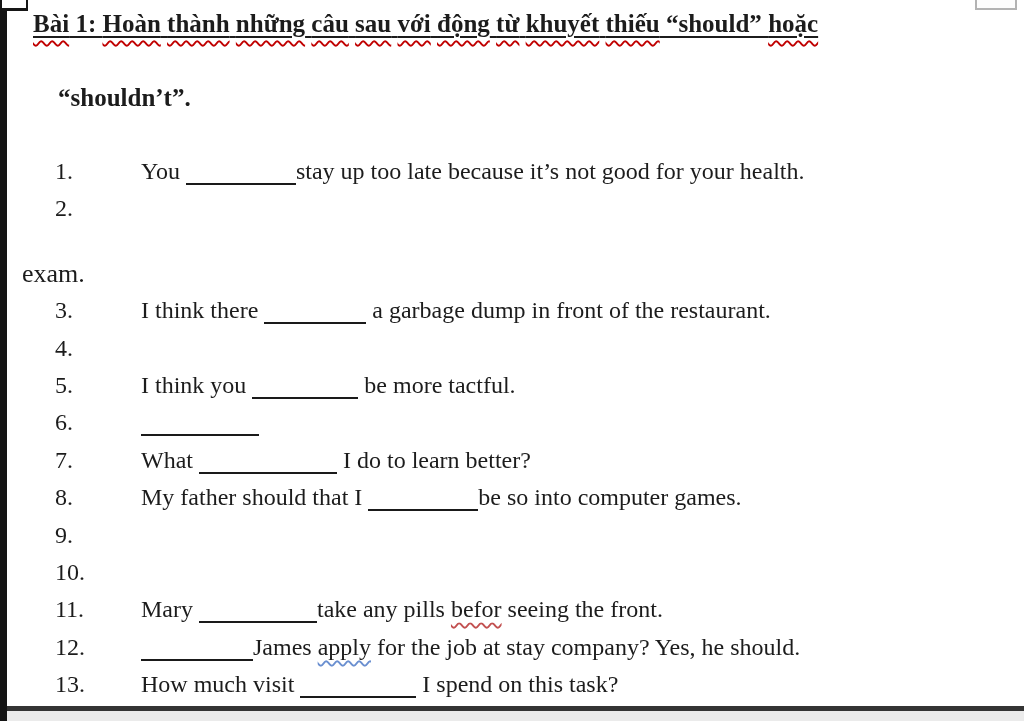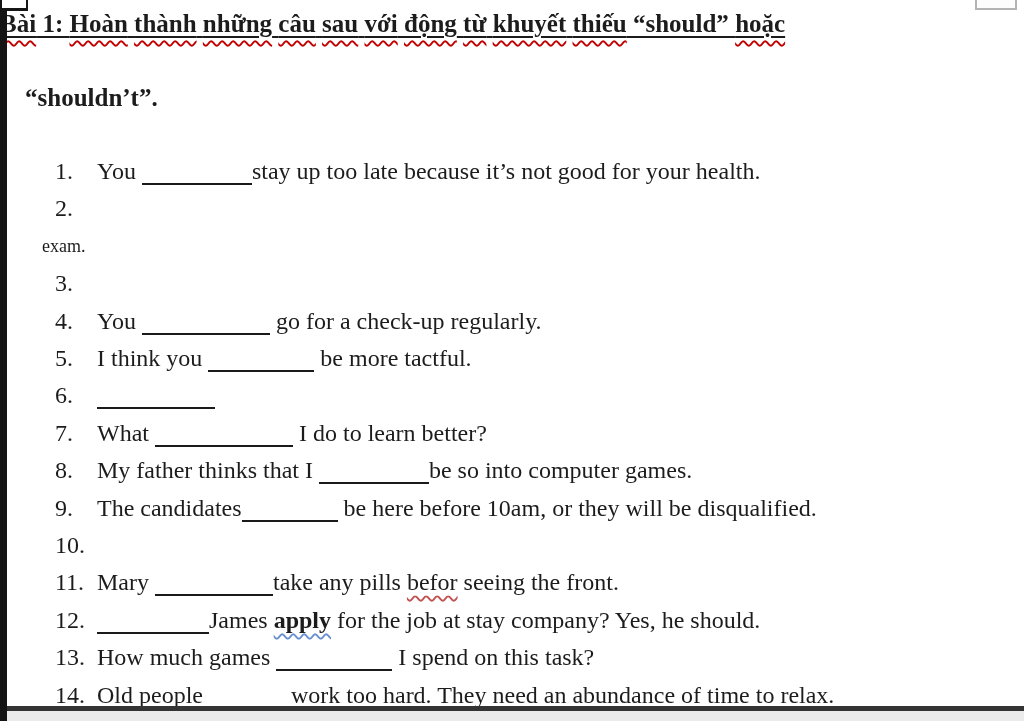--- a/index.html
+++ b/index.html
@@ -14,20 +14,21 @@
   
   .left-bar  { position:absolute; left:0; top:0; width:7px; height:721px; background:#141414; z-index:5; }
   .tl-notch  { position:absolute; left:2px; top:0; width:24px; height:8px; background:#ffffff; border-bottom:3px solid #161616; border-right:2px solid #161616; z-index:6; }
   .tr-frag   { position:absolute; left:975px; top:-8px; width:38px; height:14px; background:#fdfdfd; border:2px solid #b3b3b3; z-index:4; }
   .bottom-line  { position:absolute; left:0; top:706px; width:1024px; height:5px; background:#343434; z-index:3; }
   .bottom-strip { position:absolute; left:0; top:711px; width:1024px; height:10px; background:#ebebeb; z-index:2; }
 
   .content { position:absolute; left:0; top:0; width:1024px; padding-top:5px; }
 
   .title-line {
+    padding-left:33px;
     font-weight:bold;
     font-size:25px;
     line-height:37px;
     white-space:pre;
   }
   .title-line-1 {
     text-decoration-line: underline;
     text-decoration-thickness: 2px;
     text-underline-offset: 4px;
   }
@@ -44,37 +45,37 @@
     text-decoration-color:#c25050;
     text-decoration-thickness: 2px;
     text-underline-offset: 5px;
   }
   .w-blue {
     text-decoration-line: underline;
     text-decoration-style: wavy;
     text-decoration-color:#6a8fd0;
     text-decoration-thickness: 2px;
     text-underline-offset: 5px;
-    font-weight: bold;
   }
 
   .row {
     display:flex;
     padding-left:55px;
     font-size:24px;
     line-height:37.4px;
     white-space:pre;
   }
   .num { width:42px; flex:none; }
-  .body { white-space:pre; }
+  .body { white-space:pre;margin-left:44px; }
   .cont {
-    padding-left:42px;
-    font-size:18px;
+    padding-left:22px;
+    font-size:26px;
     line-height:37.4px;
     white-space:pre;
+    margin-top:27px;
   }
   .blank {
     display:inline-block;
     border-bottom:2px solid #1a1a1a;
     height:26px;
     vertical-align:-6px;
     position:relative;
   }
   .caret {
     position:absolute;
@@ -96,26 +97,26 @@
 
 <div class="content">
   <div class="title-line title-line-1"><span class="sq-red">Bài</span><span> 1: </span><span class="sq-red">Hoàn</span><span> </span><span class="sq-red">thành</span><span> </span><span class="sq-red">những</span><span> </span><span class="sq-red">câu</span><span> </span><span class="sq-red">sau</span><span> </span><span class="sq-red">với</span><span> </span><span class="sq-red">động</span><span> </span><span class="sq-red">từ</span><span> </span><span class="sq-red">khuyết</span><span> </span><span class="sq-red">thiếu</span><span> “should” </span><span class="sq-red">hoặc</span></div>
   <div class="title-line">
     <span>“shouldn’t”.</span>
   </div>
   <div>
       <div class="row"><span class="num">1.</span><span class="body"><span>You </span><span class="blank" style="width: 110px;"></span><span>stay up too late because it’s not good for your health.</span></span></div>
       <div class="row"><span class="num">2.</span></div>
       <div class="cont">exam.</div>
-      <div class="row"><span class="num">3.</span></div>
-      <div class="row"><span class="num">4.</span><span class="body"><span>You </span><span class="blank" style="width: 128px;"></span><span> go for a check-up regularly.</span></span></div>
+      <div class="row"><span class="num">3.</span><span class="body"><span>I think there </span><span class="blank" style="width: 102px;"></span><span> a garbage dump in front of the restaurant.</span></span></div>
+      <div class="row"><span class="num">4.</span></div>
       <div class="row"><span class="num">5.</span><span class="body"><span>I think you </span><span class="blank" style="width: 106px;"></span><span> be more tactful.</span></span></div>
       <div class="row"><span class="num">6.</span><span class="body"><span class="blank" style="width: 118px;"></span></span></div>
       <div class="row"><span class="num">7.</span><span class="body"><span>What </span><span class="blank" style="width: 138px;"></span><span> I do to learn better?</span></span></div>
-      <div class="row"><span class="num">8.</span><span class="body"><span>My father thinks that I </span><span class="blank" style="width: 110px;"></span><span>be so into computer games.</span></span></div>
-      <div class="row"><span class="num">9.</span><span class="body"><span>The candidates</span><span class="blank" style="width: 96px;"></span><span> be here before 10am, or they will be disqualified.</span></span></div>
+      <div class="row"><span class="num">8.</span><span class="body"><span>My father should that I </span><span class="blank" style="width: 110px;"></span><span>be so into computer games.</span></span></div>
+      <div class="row"><span class="num">9.</span></div>
       <div class="row"><span class="num">10.</span></div>
       <div class="row"><span class="num">11.</span><span class="body"><span>Mary </span><span class="blank" style="width: 118px;"></span><span>take any pills </span><span class="w-red">befor</span><span> seeing the front.</span></span></div>
       <div class="row"><span class="num">12.</span><span class="body"><span class="blank" style="width: 112px;"></span><span>James </span><span class="w-blue">apply</span><span> for the job at stay company? Yes, he should.</span></span></div>
-      <div class="row"><span class="num">13.</span><span class="body"><span>How much games </span><span class="blank" style="width: 116px;"></span><span> I spend on this task?</span></span></div>
+      <div class="row"><span class="num">13.</span><span class="body"><span>How much visit </span><span class="blank" style="width: 116px;"></span><span> I spend on this task?</span></span></div>
       <div class="row"><span class="num">14.</span><span class="body"><span>Old people </span><span class="blank" style="width: 82px;"></span><span>work too hard. They need an abundance of time to relax.</span></span></div>
     </div>
 </div>
 
 </body></html>

